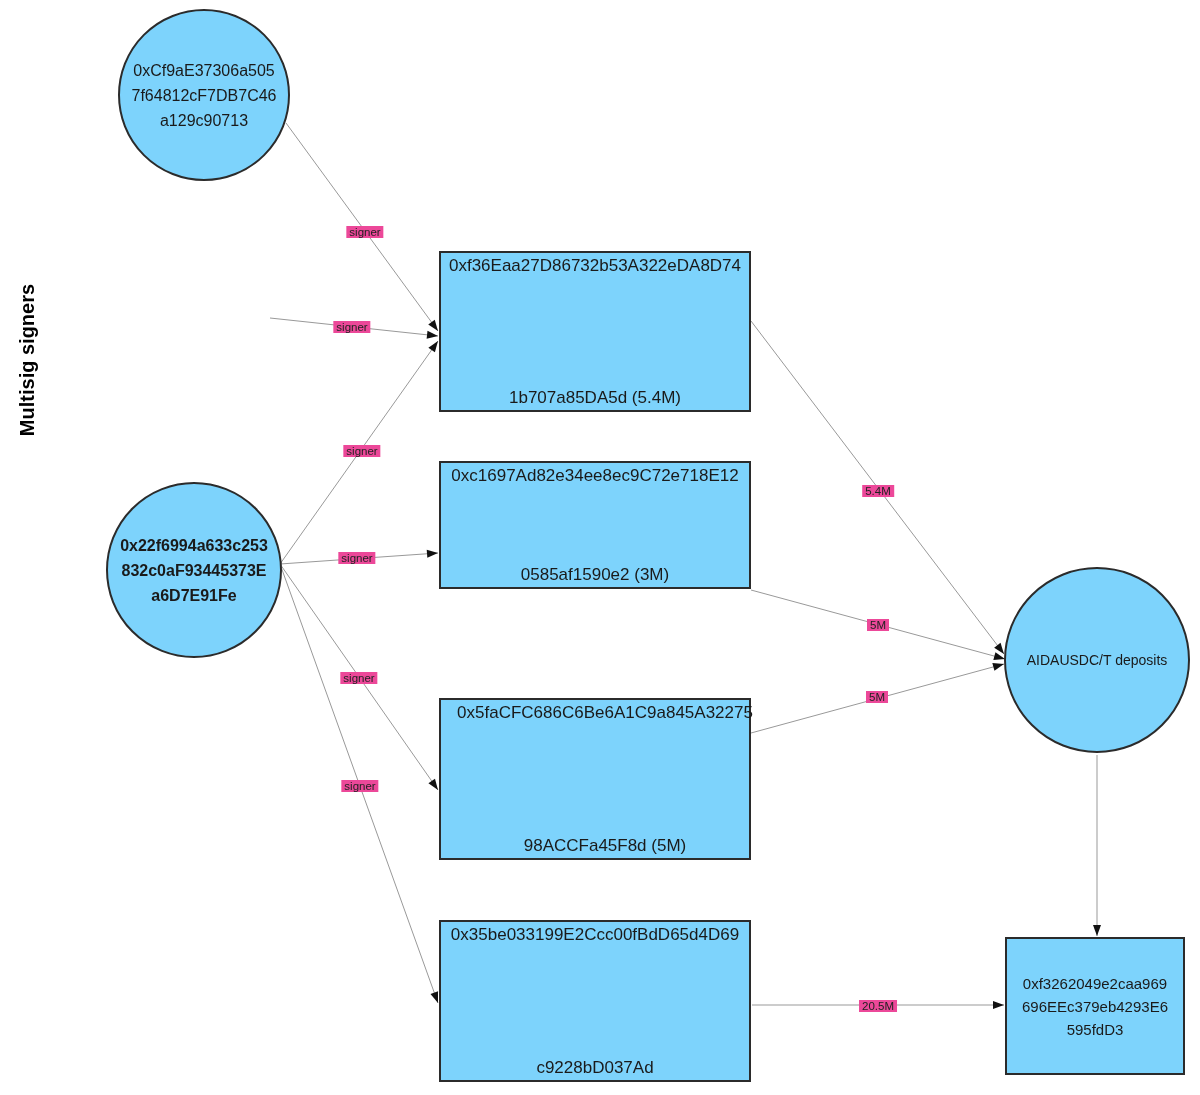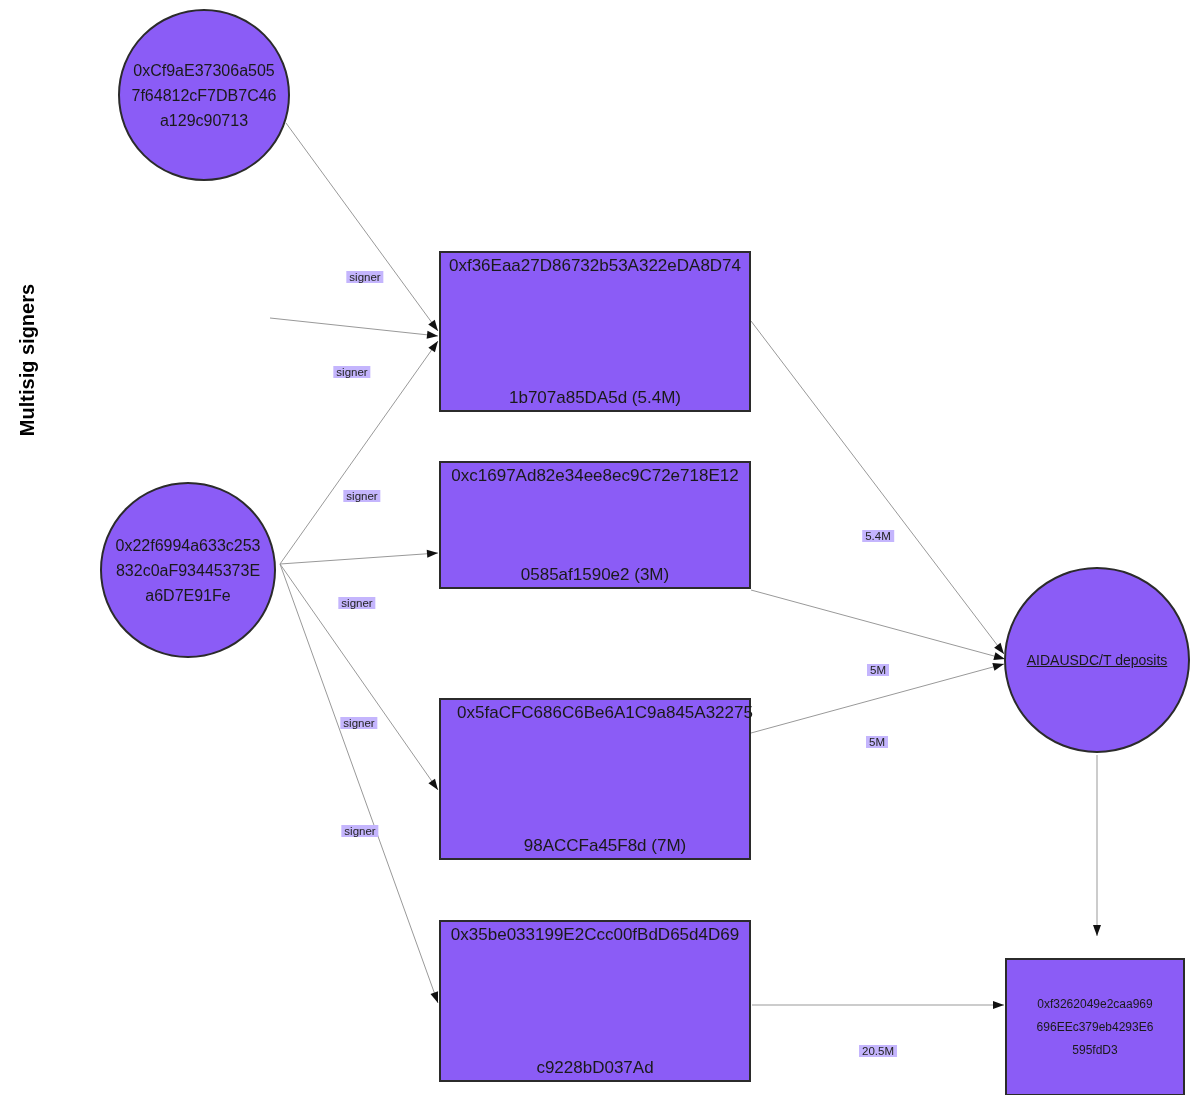--- a/index.html
+++ b/index.html
@@ -3,34 +3,33 @@
 <meta charset="utf-8">
 <style>
   html,body { margin:0; padding:0; background:#ffffff; }
   .canvas {
     position:relative; width:1200px; height:1095px; background:#ffffff;
     font-family:"Liberation Sans", sans-serif; color:#1a1a1a; overflow:hidden;
   }
   .edges-layer { position:absolute; left:0; top:0; width:1200px; height:1095px; }
   .edges-layer line { stroke:#999999; stroke-width:1; }
   .node {
-    position:absolute; box-sizing:border-box; background:#8b5cf6;
+    position:absolute; box-sizing:border-box; background:#7dd3fc;
     border:2px solid #2b2b2b; display:flex; flex-direction:column;
     justify-content:center; align-items:center; text-align:center;
   }
   .node .line { white-space:nowrap; }
   .rect-node  { font-size:17px; line-height:25px;justify-content:space-between; }
   .circle-node{ border-radius:50%; font-size:16px; line-height:25px; }
   .deposits-node   { border-radius:50%; font-size:14px; line-height:18px; }
-  .destination-node{ font-size:12px; line-height:23px;margin-top:21px; }
+  .destination-node{ font-size:15px; line-height:23px; }
   .elabel {
     position:absolute; transform:translate(-50%,-50%);
-    background:#c4b5fd; padding:0 3px; font-size:11.5px; color:#222222;
+    background:#ec4899; padding:0 3px; font-size:11.5px; color:#222222;
     white-space:nowrap;
-    margin-top:45px;
   }
   .vlabel {
     position:absolute; left:-73px; top:340px; width:200px; height:40px;
     line-height:40px; text-align:center; font-weight:bold; font-size:20px;
     color:#000000; transform:rotate(-90deg);
   }
 </style>
 </head>
 <body>
 
@@ -63,47 +62,47 @@
 
   <div class="vlabel">Multisig signers</div>
 
   <div class="node circle-node" style="left:118px; top:9px; width:172px; height:172px;">
     <div class="line">0xCf9aE37306a505</div>
     <div class="line">7f64812cF7DB7C46</div>
     <div class="line">a129c90713</div>
   </div>
 
 
-  <div class="node circle-node" style="left:100px; top:482px; width:176px; height:176px;">
+  <div class="node circle-node" style="left:106px; top:482px; width:176px; height:176px;font-weight:bold;">
     <div class="line">0x22f6994a633c253</div>
     <div class="line">832c0aF93445373E</div>
     <div class="line">a6D7E91Fe</div>
   </div>
 
   <div class="node rect-node" style="left:439px; top:251px; width:312px; height:161px;">
     <div class="line">0xf36Eaa27D86732b53A322eDA8D74</div>
     <div class="line">1b707a85DA5d (5.4M)</div>
   </div>
 
   <div class="node rect-node" style="left:439px; top:461px; width:312px; height:128px;">
     <div class="line">0xc1697Ad82e34ee8ec9C72e718E12</div>
     <div class="line">0585af1590e2 (3M)</div>
   </div>
 
   <div class="node rect-node" style="left:439px; top:698px; width:312px; height:162px;padding-left:20px;">
     <div class="line">0x5faCFC686C6Be6A1C9a845A32275</div>
-    <div class="line">98ACCFa45F8d (7M)</div>
+    <div class="line">98ACCFa45F8d (5M)</div>
   </div>
 
   <div class="node rect-node" style="left:439px; top:920px; width:312px; height:162px;">
     <div class="line">0x35be033199E2Ccc00fBdD65d4D69</div>
     <div class="line">c9228bD037Ad</div>
   </div>
 
-  <div class="node deposits-node" style="left:1004px; top:567px; width:186px; height:186px;text-decoration:underline;">
+  <div class="node deposits-node" style="left:1004px; top:567px; width:186px; height:186px;">
     <div class="line">AIDAUSDC/T deposits</div>
   </div>
 
   <div class="node destination-node" style="left:1005px; top:937px; width:180px; height:138px;">
     <div class="line">0xf3262049e2caa969</div>
     <div class="line">696EEc379eb4293E6</div>
     <div class="line">595fdD3</div>
   </div>
 
   <span class="elabel" style="left:365px; top:232px;">signer</span>

